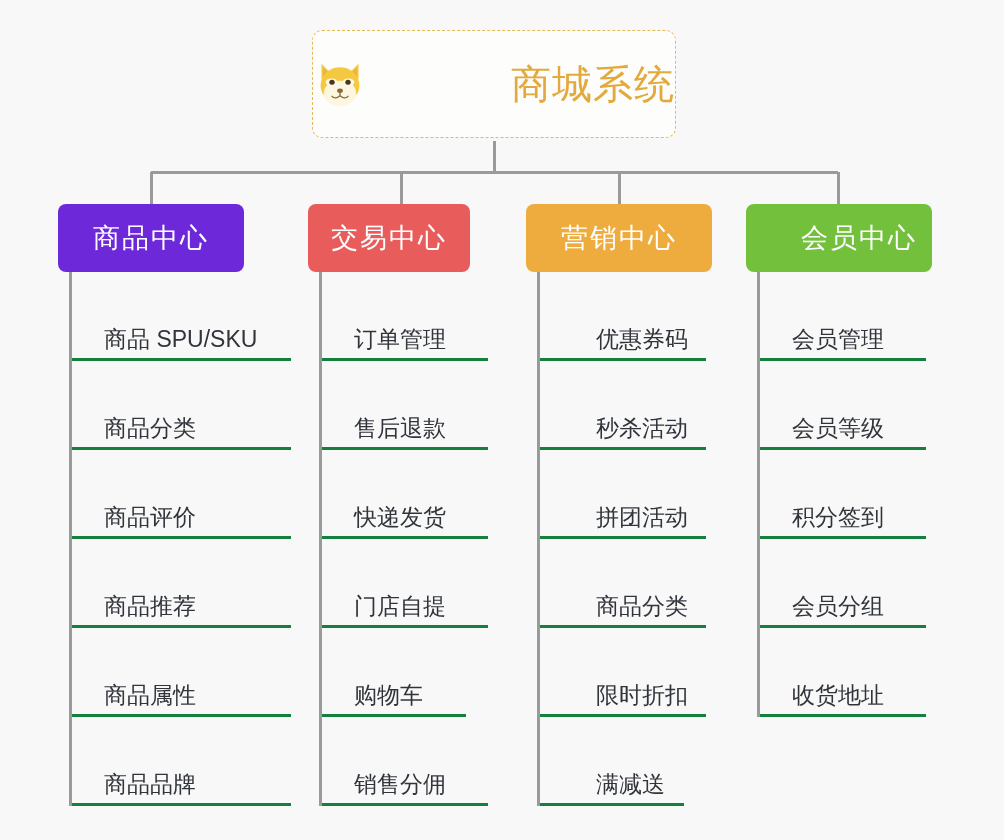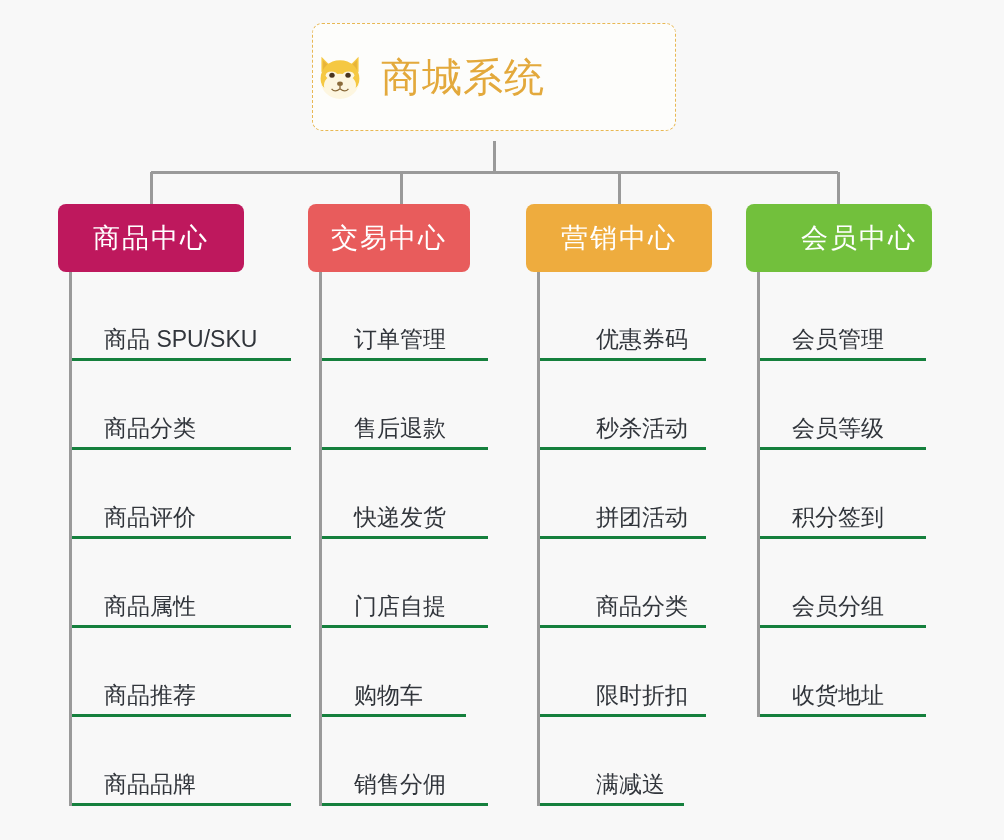--- a/index.html
+++ b/index.html
@@ -19,30 +19,30 @@
   #mindmap {
     position: relative;
     width: 1004px;
     height: 840px;
   }
 
   
   .root-node {
     position: absolute;
     left: 312px;
-    top: 23px;
+    top: 30px;
     width: 364px;
     height: 108px;
     box-sizing: border-box;
     background: #fdfdfb;
     border: 1px dashed #e8b854;
     border-radius: 10px;
     display: flex;
     align-items: center;
-    justify-content: flex-start;
+    justify-content: space-between;
     gap: 14px;
   }
   .root-emoji {
     width: 54px;
     height: 54px;
     flex: 0 0 auto;
     display: block;
   }
   .root-title {
     font-size: 40px;
@@ -99,21 +99,21 @@
     display: block;
     padding: 0 0 6px 32px;
     font-size: 23px;
     line-height: 1.1;
     color: #31353b;
     white-space: nowrap;
   }
 
   
   .branch-0 { left: 58px; }
-  .branch-0 .branch-header { width: 186px; background: #be185d; }
+  .branch-0 .branch-header { width: 186px; background: #6d28d9; }
   .branch-0 .leaf-item { width: 219px; }
 
   .branch-1 { left: 308px; }
   .branch-1 .branch-header { width: 162px; background: #e85c5c; }
   .branch-1 .leaf-item { width: 166px; }
 
   .branch-2 { left: 526px; }
   .branch-2 .branch-header { width: 186px; background: #eeac3e; font-family: Liberation Serif, serif; }
   .branch-2 .leaf-item { width: 166px; padding-left: 24px; }
 
@@ -170,26 +170,26 @@
       <div class="leaf-item">
         <span class="leaf-label">商品 SPU/SKU</span>
       </div>
       <div class="leaf-item">
         <span class="leaf-label">商品分类</span>
       </div>
       <div class="leaf-item">
         <span class="leaf-label">商品评价</span>
       </div>
       <div class="leaf-item">
+        <span class="leaf-label">商品推荐</span>
+      </div>
+      <div class="leaf-item">
         <span class="leaf-label">商品属性</span>
       </div>
       <div class="leaf-item">
-        <span class="leaf-label">商品推荐</span>
-      </div>
-      <div class="leaf-item">
         <span class="leaf-label">商品品牌</span>
       </div>
     </div>
   </div>
 
   <div class="branch branch-1">
     <div class="branch-header">
       <span>交易中心</span>
     </div>
     <div class="branch-items">

